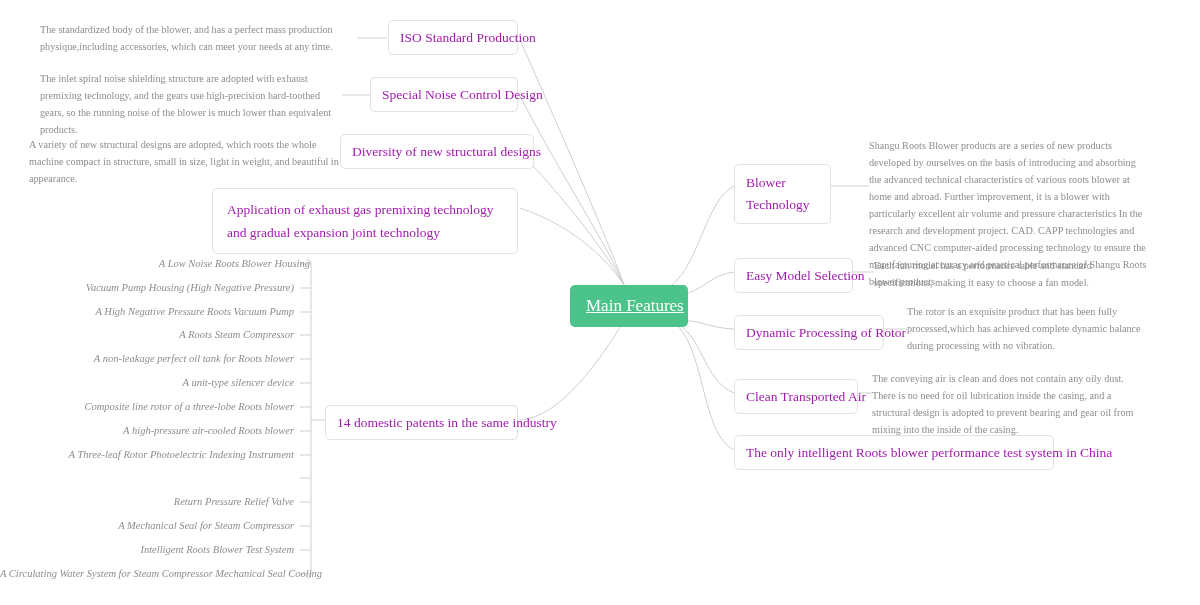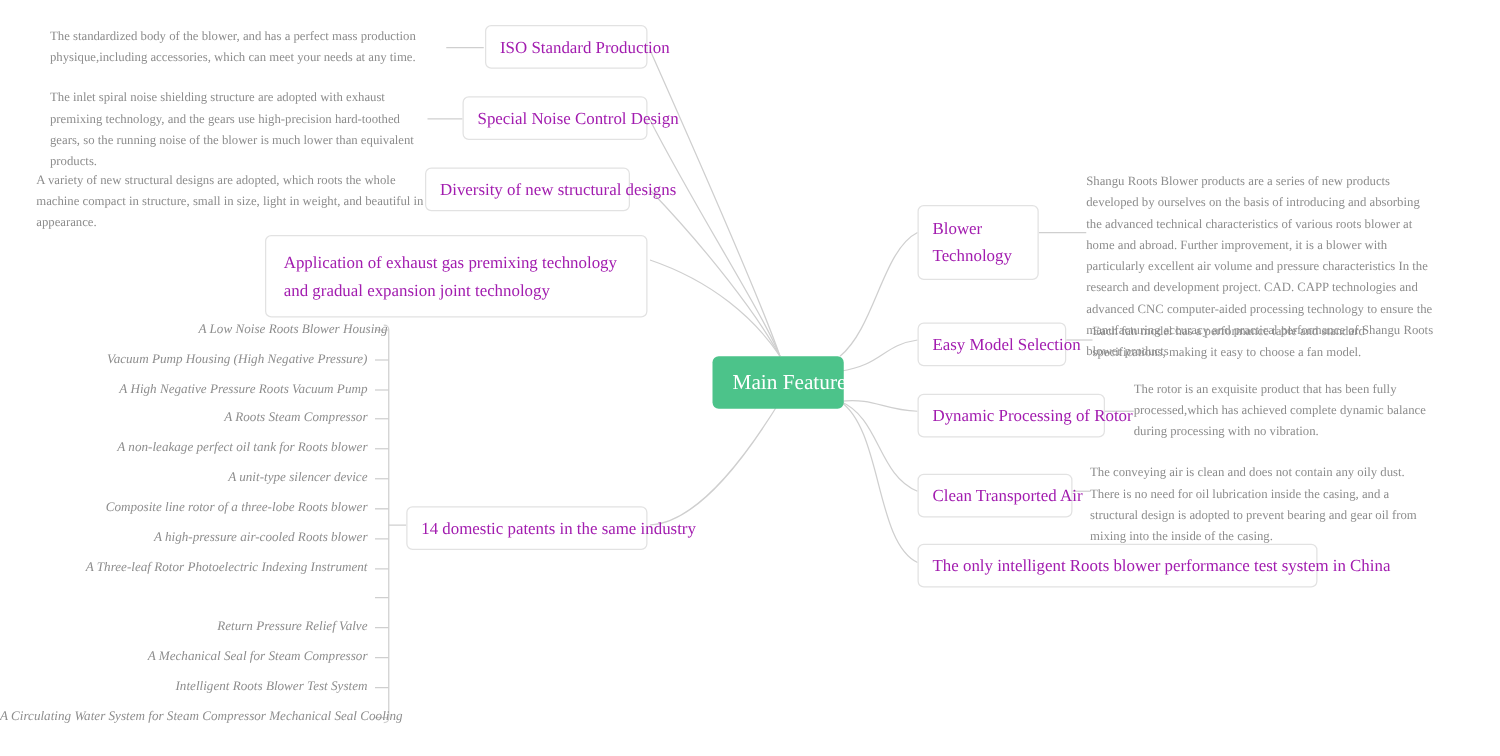--- a/index.html
+++ b/index.html
@@ -107,33 +107,33 @@
       <path d="M311,550 L300,550"></path>
       <path d="M311,574 L300,574"></path>
 
       <path d="M831,186 L869,186"></path>
       <path d="M853,272 L874,272"></path>
       <path d="M884,329 L907,329"></path>
       <path d="M858,393 L872,393"></path>
     </g>
   </svg>
 
-  <div class="root" style="left:570px;top:285px;width:105px;">
+  <div class="root" style="left:570px;top:285px;width:118px;text-decoration:underline;">
     <span>Main Features</span>
   </div>
 
   <div class="node" style="left:388px;top:20px;width:130px;">
     <span>ISO Standard Production</span>
   </div>
 
   <div class="node" style="left:370px;top:77px;width:148px;">
     <span>Special Noise Control Design</span>
   </div>
 
-  <div class="node" style="left:340px;top:134px;width:164px;text-align:center;">
+  <div class="node" style="left:340px;top:134px;width:194px;text-align:center;">
     <span>Diversity of new structural designs</span>
   </div>
 
   <div class="node wrap" style="left:212px;top:188px;width:306px;padding:9px 14px;line-height:23px;">
     <span>Application of exhaust gas premixing technology and gradual expansion joint technology</span>
   </div>
 
   <div class="node" style="left:325px;top:405px;width:193px;">
     <span>14 domestic patents in the same industry</span>
   </div>

